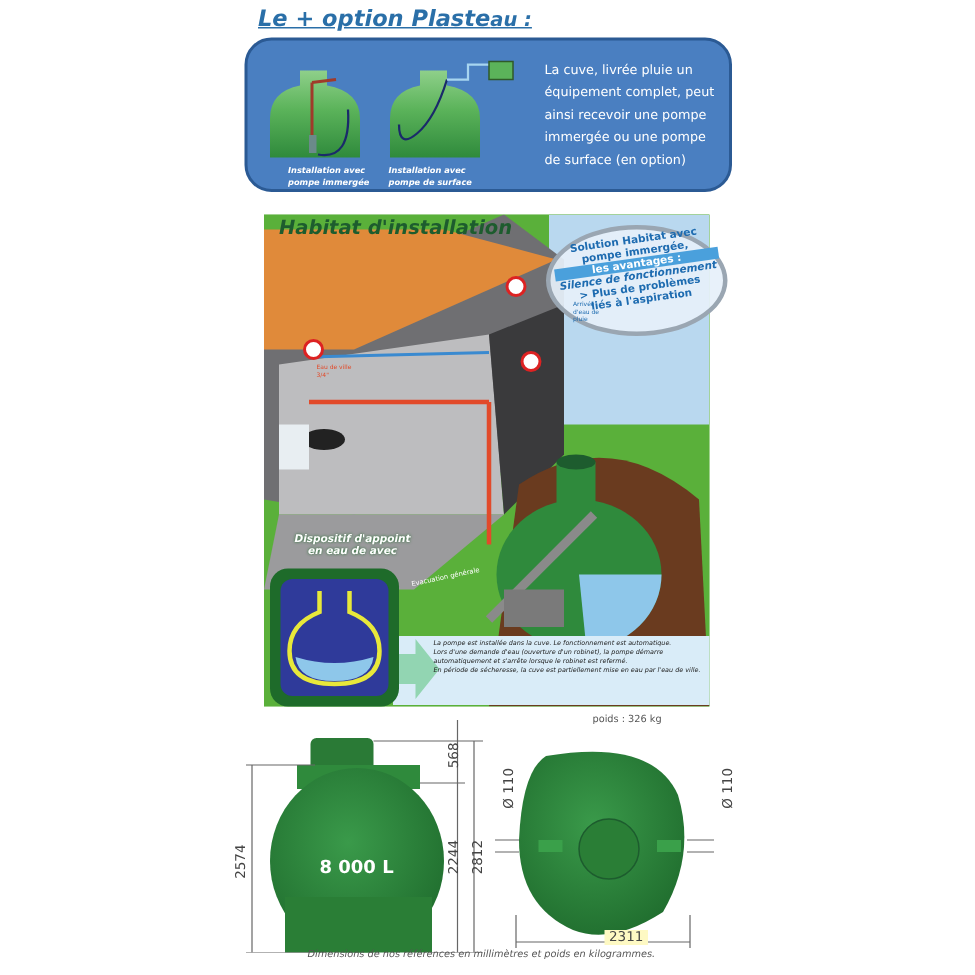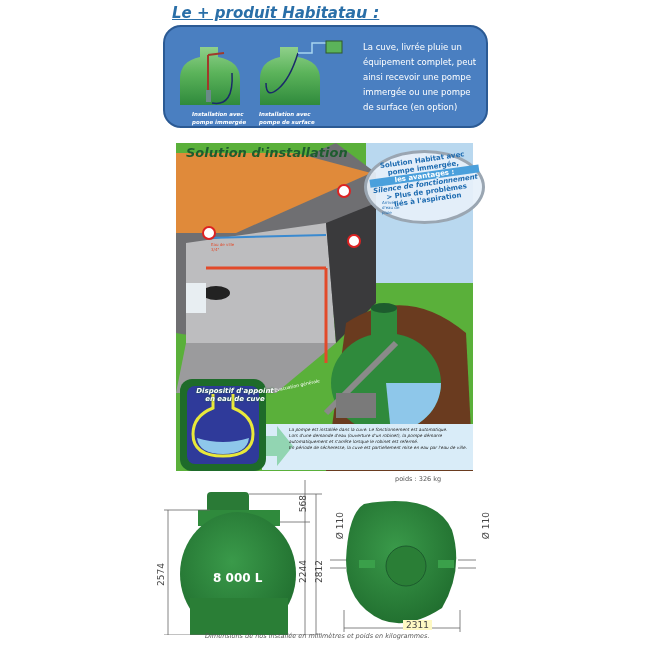--- a/index.html
+++ b/index.html
@@ -1,45 +1,45 @@
 <!DOCTYPE html>
 <html><head>
 <meta charset="utf-8">
 <style>
   html,body{margin:0;padding:0;background:#ffffff;}
   body{width:650px;height:650px;position:relative;overflow:hidden;font-family:"DejaVu Sans",sans-serif;}
   .abs{position:absolute;}
   
   .title{left:172px;top:3px;font-size:15px;font-weight:bold;font-style:italic;color:#2a6fa8;text-decoration:underline;}
-  .title .small{font-size:16px;font-style:italic;}
+  .title .small{font-size:13px;font-style:italic;}
   
   .panel{left:163px;top:25px;width:325px;height:103px;background:#4a7fc1;border:2px solid #2b5a94;border-radius:18px;box-sizing:border-box;}
   .panel-text{left:363px;top:40px;width:120px;font-size:8.5px;line-height:15px;color:#fff;}
   .cap{font-size:5.5px;font-style:italic;font-weight:bold;color:#fff;line-height:8px;}
   
   .info{left:176px;top:143px;width:297px;height:328px;background:#5ab03a;overflow:hidden;}
   .principe{left:186px;top:145px;font-size:13px;font-weight:bold;font-style:italic;color:#1d5c2e;}
   .badge{left:364px;top:150px;width:115px;height:68px;border-radius:50%;background:rgba(230,240,250,0.92);border:3px solid #9aa6b2;}
   .badge-t{left:370px;top:156px;width:110px;font-size:7px;font-weight:bold;color:#1d6bb0;text-align:center;line-height:8px;transform:rotate(-8deg);}
   .explain{left:262px;top:424px;width:211px;height:46px;background:#d9ecf8;}
   .explain-t{left:289px;top:427px;width:180px;font-size:4.3px;font-style:italic;color:#222;line-height:6px;}
   .appoint{left:180px;top:379px;width:86px;height:92px;background:#1e6b2a;border-radius:12px;}
   .appoint-inner{left:187px;top:386px;width:72px;height:78px;background:#2f3a9a;border-radius:8px;}
-  .appoint-t{left:180px;top:387px;width:90px;font-size:7px;font-weight:bold;font-style:italic;color:#fff;text-align:center;line-height:8px;text-shadow:0 0 2px #1e6b2a;padding-left:10px;}
+  .appoint-t{left:180px;top:355px;width:90px;font-size:7px;font-weight:bold;font-style:italic;color:#fff;text-align:center;line-height:8px;text-shadow:0 0 2px #1e6b2a;padding-left:10px;}
   
   .dim{font-size:9px;color:#444;}
   .vert{writing-mode:vertical-rl;transform:rotate(180deg);}
   .footnote{left:205px;top:632px;font-size:6.5px;font-style:italic;color:#555;}
   .poids{left:395px;top:475px;font-size:6.5px;color:#555;}
   .tankLabel{left:213px;top:571px;font-size:12px;font-weight:bold;color:#fff;}
 </style>
 </head>
 <body>
 
-<div class="abs title"><span>Le + produit Habitat</span><span class="small">au :</span></div>
+<div class="abs title"><span>Le + option Plaste</span><span class="small">au :</span></div>
 
 <div class="abs panel"></div>
 <svg class="abs" style="left:180px;top:35px" width="180" height="80">
   <defs>
     <linearGradient id="tg" x1="0" y1="0" x2="0" y2="1">
       <stop offset="0" stop-color="#8fd08a"></stop>
         <stop offset="0.45" stop-color="#5bb35a"></stop>
         <stop offset="1" stop-color="#2f8a3c"></stop>
     </linearGradient>
   </defs>
@@ -86,21 +86,21 @@
     <ellipse cx="208" cy="165" rx="13" ry="5" fill="#1d5c2e"></ellipse>
     <line x1="150" y1="270" x2="220" y2="200" stroke="#8a8a8a" stroke-width="6"></line>
     <rect x="160" y="250" width="40" height="25" fill="#7a7a7a"></rect>
     <circle cx="33" cy="90" r="6" fill="#fff" stroke="#d22" stroke-width="2"></circle>
     <circle cx="168" cy="48" r="6" fill="#fff" stroke="#d22" stroke-width="2"></circle>
     <circle cx="178" cy="98" r="6" fill="#fff" stroke="#d22" stroke-width="2"></circle>
     <ellipse cx="40" cy="150" rx="14" ry="7" fill="#222"></ellipse>
     <rect x="10" y="140" width="20" height="30" fill="#e8eef2"></rect>
   </svg>
 </div>
-<div class="abs principe">Solution d'installation</div>
+<div class="abs principe">Habitat d'installation</div>
 <div class="abs badge"></div>
 <div class="abs badge-t">
   <div>Solution Habitat avec</div>
   <div>pompe immergée,</div>
   <div style="color:#fff;background:#4aa0dc;">les avantages :</div>
   <div style="font-style:italic">Silence de fonctionnement</div>
   <div>&gt; Plus de problèmes</div>
   <div>liés à l'aspiration</div>
 </div>
 <div class="abs" style="left:211px;top:242px;font-size:4px;color:#e24a2a;width:24px">Eau de ville 3/4"</div>
@@ -118,21 +118,21 @@
 </div>
 <div class="abs appoint"></div>
 <div class="abs appoint-inner">
   <svg width="72" height="78">
       <path d="M26,8 L26,22 Q6,30 6,48 Q6,70 36,70 Q66,70 66,48 Q66,30 46,22 L46,8" fill="none" stroke="#e8e83a" stroke-width="3"></path>
       <path d="M10,52 Q36,60 62,52 Q60,68 36,68 Q12,68 10,52z" fill="#8ec7ea"></path>
     </svg>
 </div>
 <div class="abs appoint-t">
     <div>Dispositif d'appoint</div>
-    <div>en eau de cuve</div>
+    <div>en eau de avec</div>
   </div>
 
 <svg class="abs" style="left:150px;top:480px" width="360" height="155">
   <defs>
     <radialGradient id="gr" cx="0.45" cy="0.4" r="0.7">
         <stop offset="0" stop-color="#3a9a4a"></stop>
         <stop offset="1" stop-color="#1e6a2c"></stop>
       </radialGradient>
   </defs>
   <g>
@@ -169,13 +169,13 @@
 </svg>
 <div class="abs tankLabel">8 000 L</div>
 <div class="abs dim vert" style="left:156px;top:563px">2574</div>
 <div class="abs dim vert" style="left:298px;top:495px">568</div>
 <div class="abs dim vert" style="left:298px;top:560px">2244</div>
 <div class="abs dim vert" style="left:314px;top:560px">2812</div>
 <div class="abs dim vert" style="left:335px;top:512px">Ø 110</div>
 <div class="abs dim vert" style="left:481px;top:512px">Ø 110</div>
 <div class="abs dim" style="left:403px;top:620px;background:#fef9c3;padding:0 3px">2311</div>
 <div class="abs poids">poids : 326 kg</div>
-<div class="abs footnote">Dimensions de nos installée en millimètres et poids en kilogrammes.</div>
+<div class="abs footnote">Dimensions de nos références en millimètres et poids en kilogrammes.</div>
 
 </body></html>

